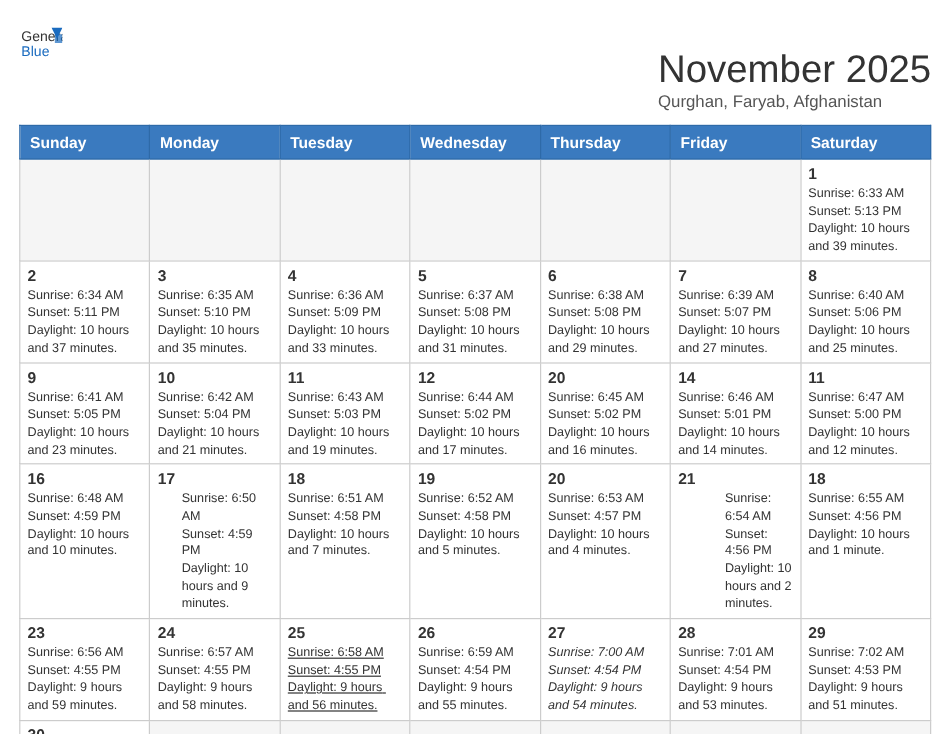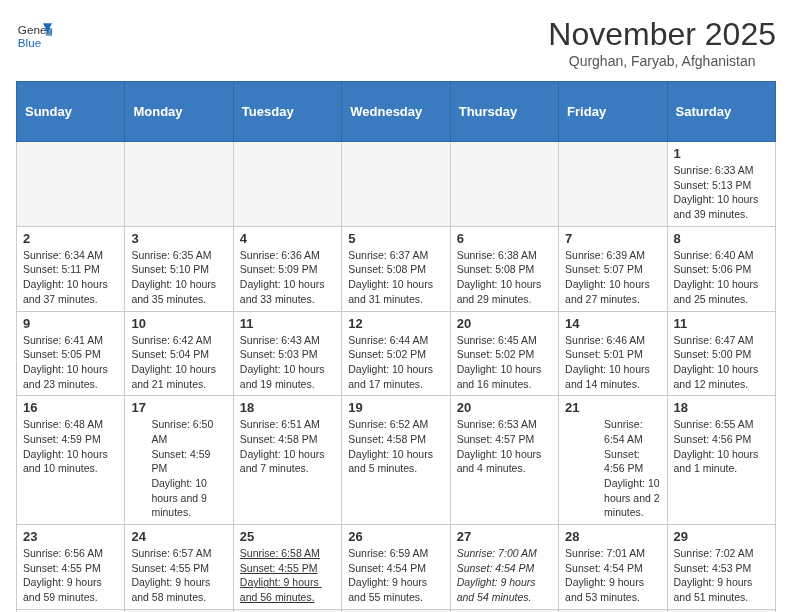--- a/index.html
+++ b/index.html
@@ -19,41 +19,42 @@
     .logo {
       display: flex;
       align-items: center;
       gap: 4px;
     }
     .logo-icon {
       width: 36px;
       height: 36px;
     }
     .title-block {
-      text-align: center;
+      text-align: left;
+      margin-top: 23px;
     }
     .month-title {
       font-size: 32px;
       color: #333;
       font-weight: normal;
     }
     .location {
       font-size: 14px;
       color: #555;
     }
     .calendar {
       width: 100%;
       border-collapse: collapse;
       border: 1px solid #ccc;
     }
     .calendar th {
       background-color: #3a7abf;
       color: #fff;
       text-align: left;
-      padding: 22px 8px;
+      padding: 6px 8px;
       font-size: 13px;
       border: 1px solid #2e6aa8;
     }
     .calendar td {
       vertical-align: top;
       padding: 4px 6px;
       border: 1px solid #ccc;
       width: calc(100% / 7);
       min-height: 80px;
       background: #fff;

